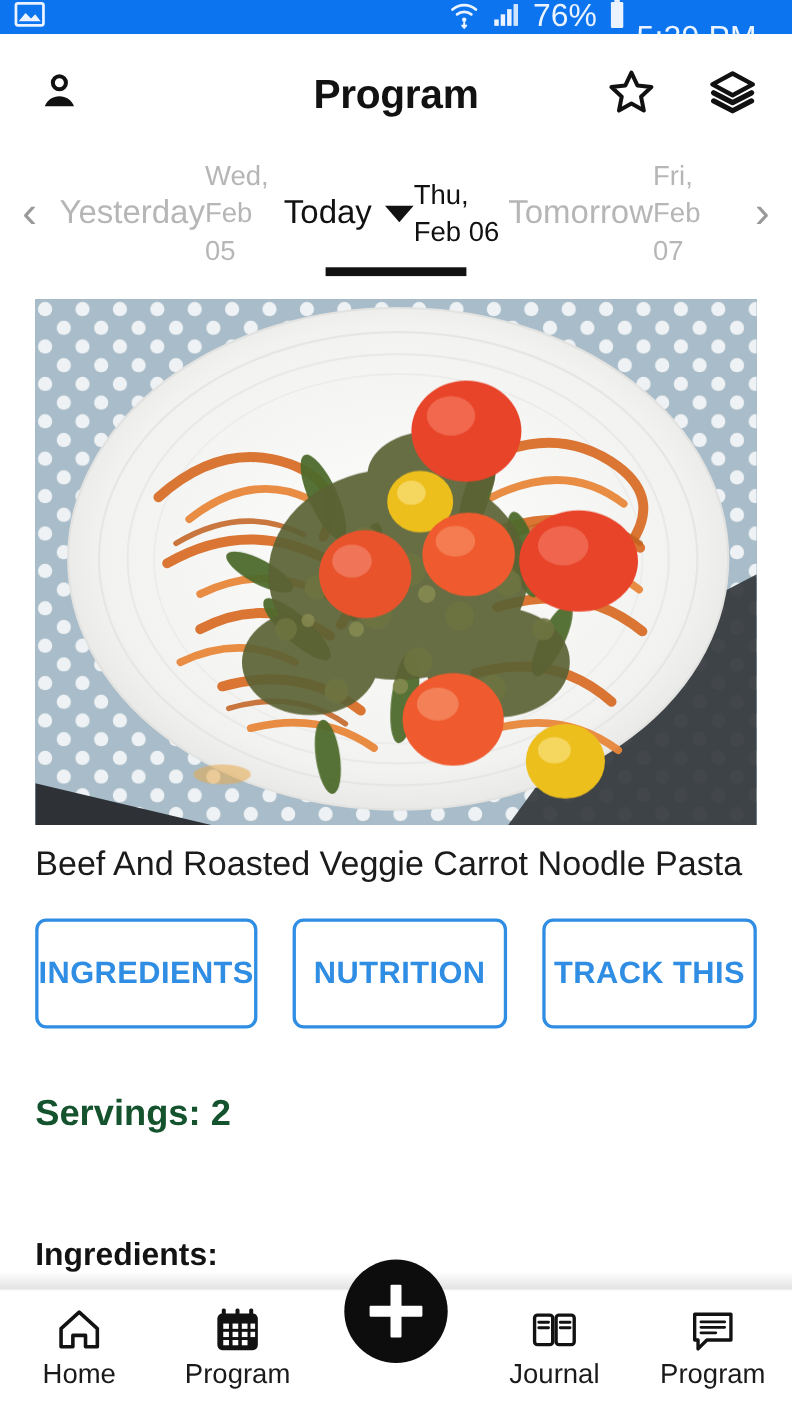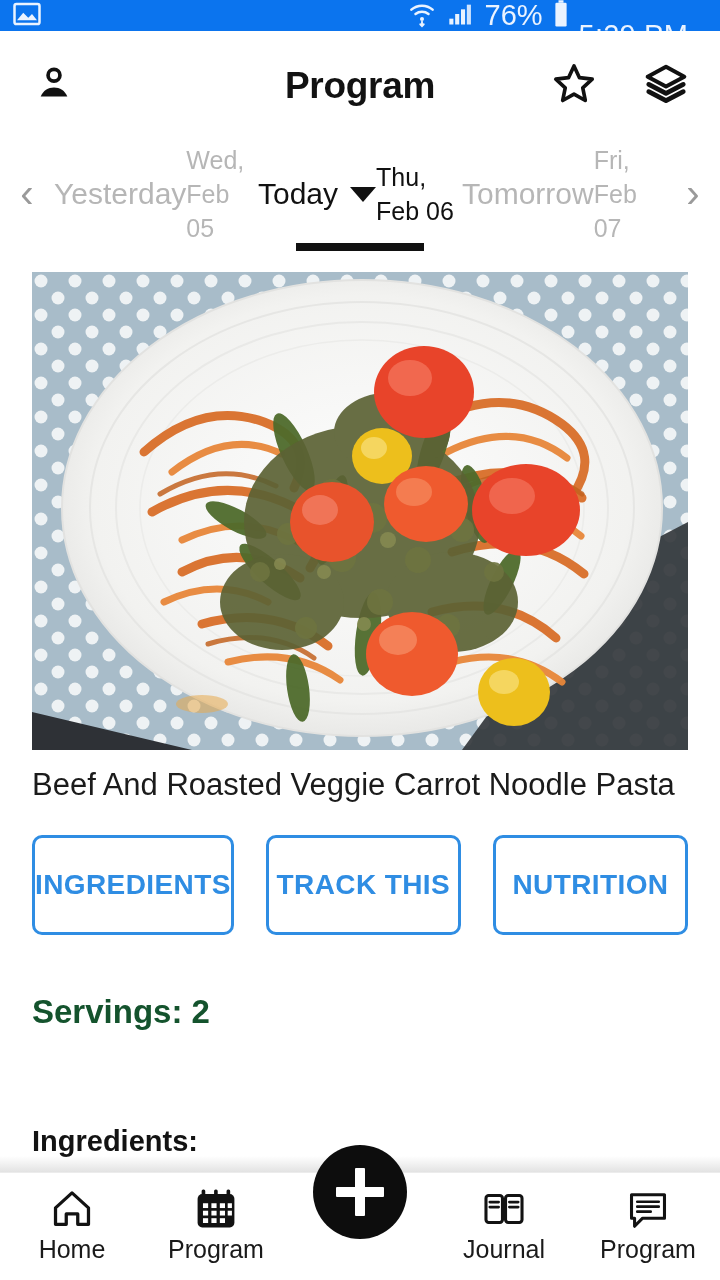--- a/index.html
+++ b/index.html
@@ -327,22 +327,22 @@
       </g>
 
       <ellipse cx="170" cy="432" rx="26" ry="9" fill="#e8a94c" opacity=".55"></ellipse>
     </svg>
   </div>
 
   <div class="recipe-title">Beef And Roasted Veggie Carrot Noodle Pasta</div>
 
   <div class="btn-row">
     <div class="pill">INGREDIENTS</div>
+    <div class="pill">NUTRITION</div>
     <div class="pill">TRACK THIS</div>
-    <div class="pill">NUTRITION</div>
   </div>
 
   <div class="servings">Servings: 2</div>
   <div class="ing-head">Ingredients:</div>
   <div class="ing-line">1 package frozen carrot noodles (recommended:</div>
 
   <div class="fade"></div>
 </div>
 
 <div class="bottom-nav">

